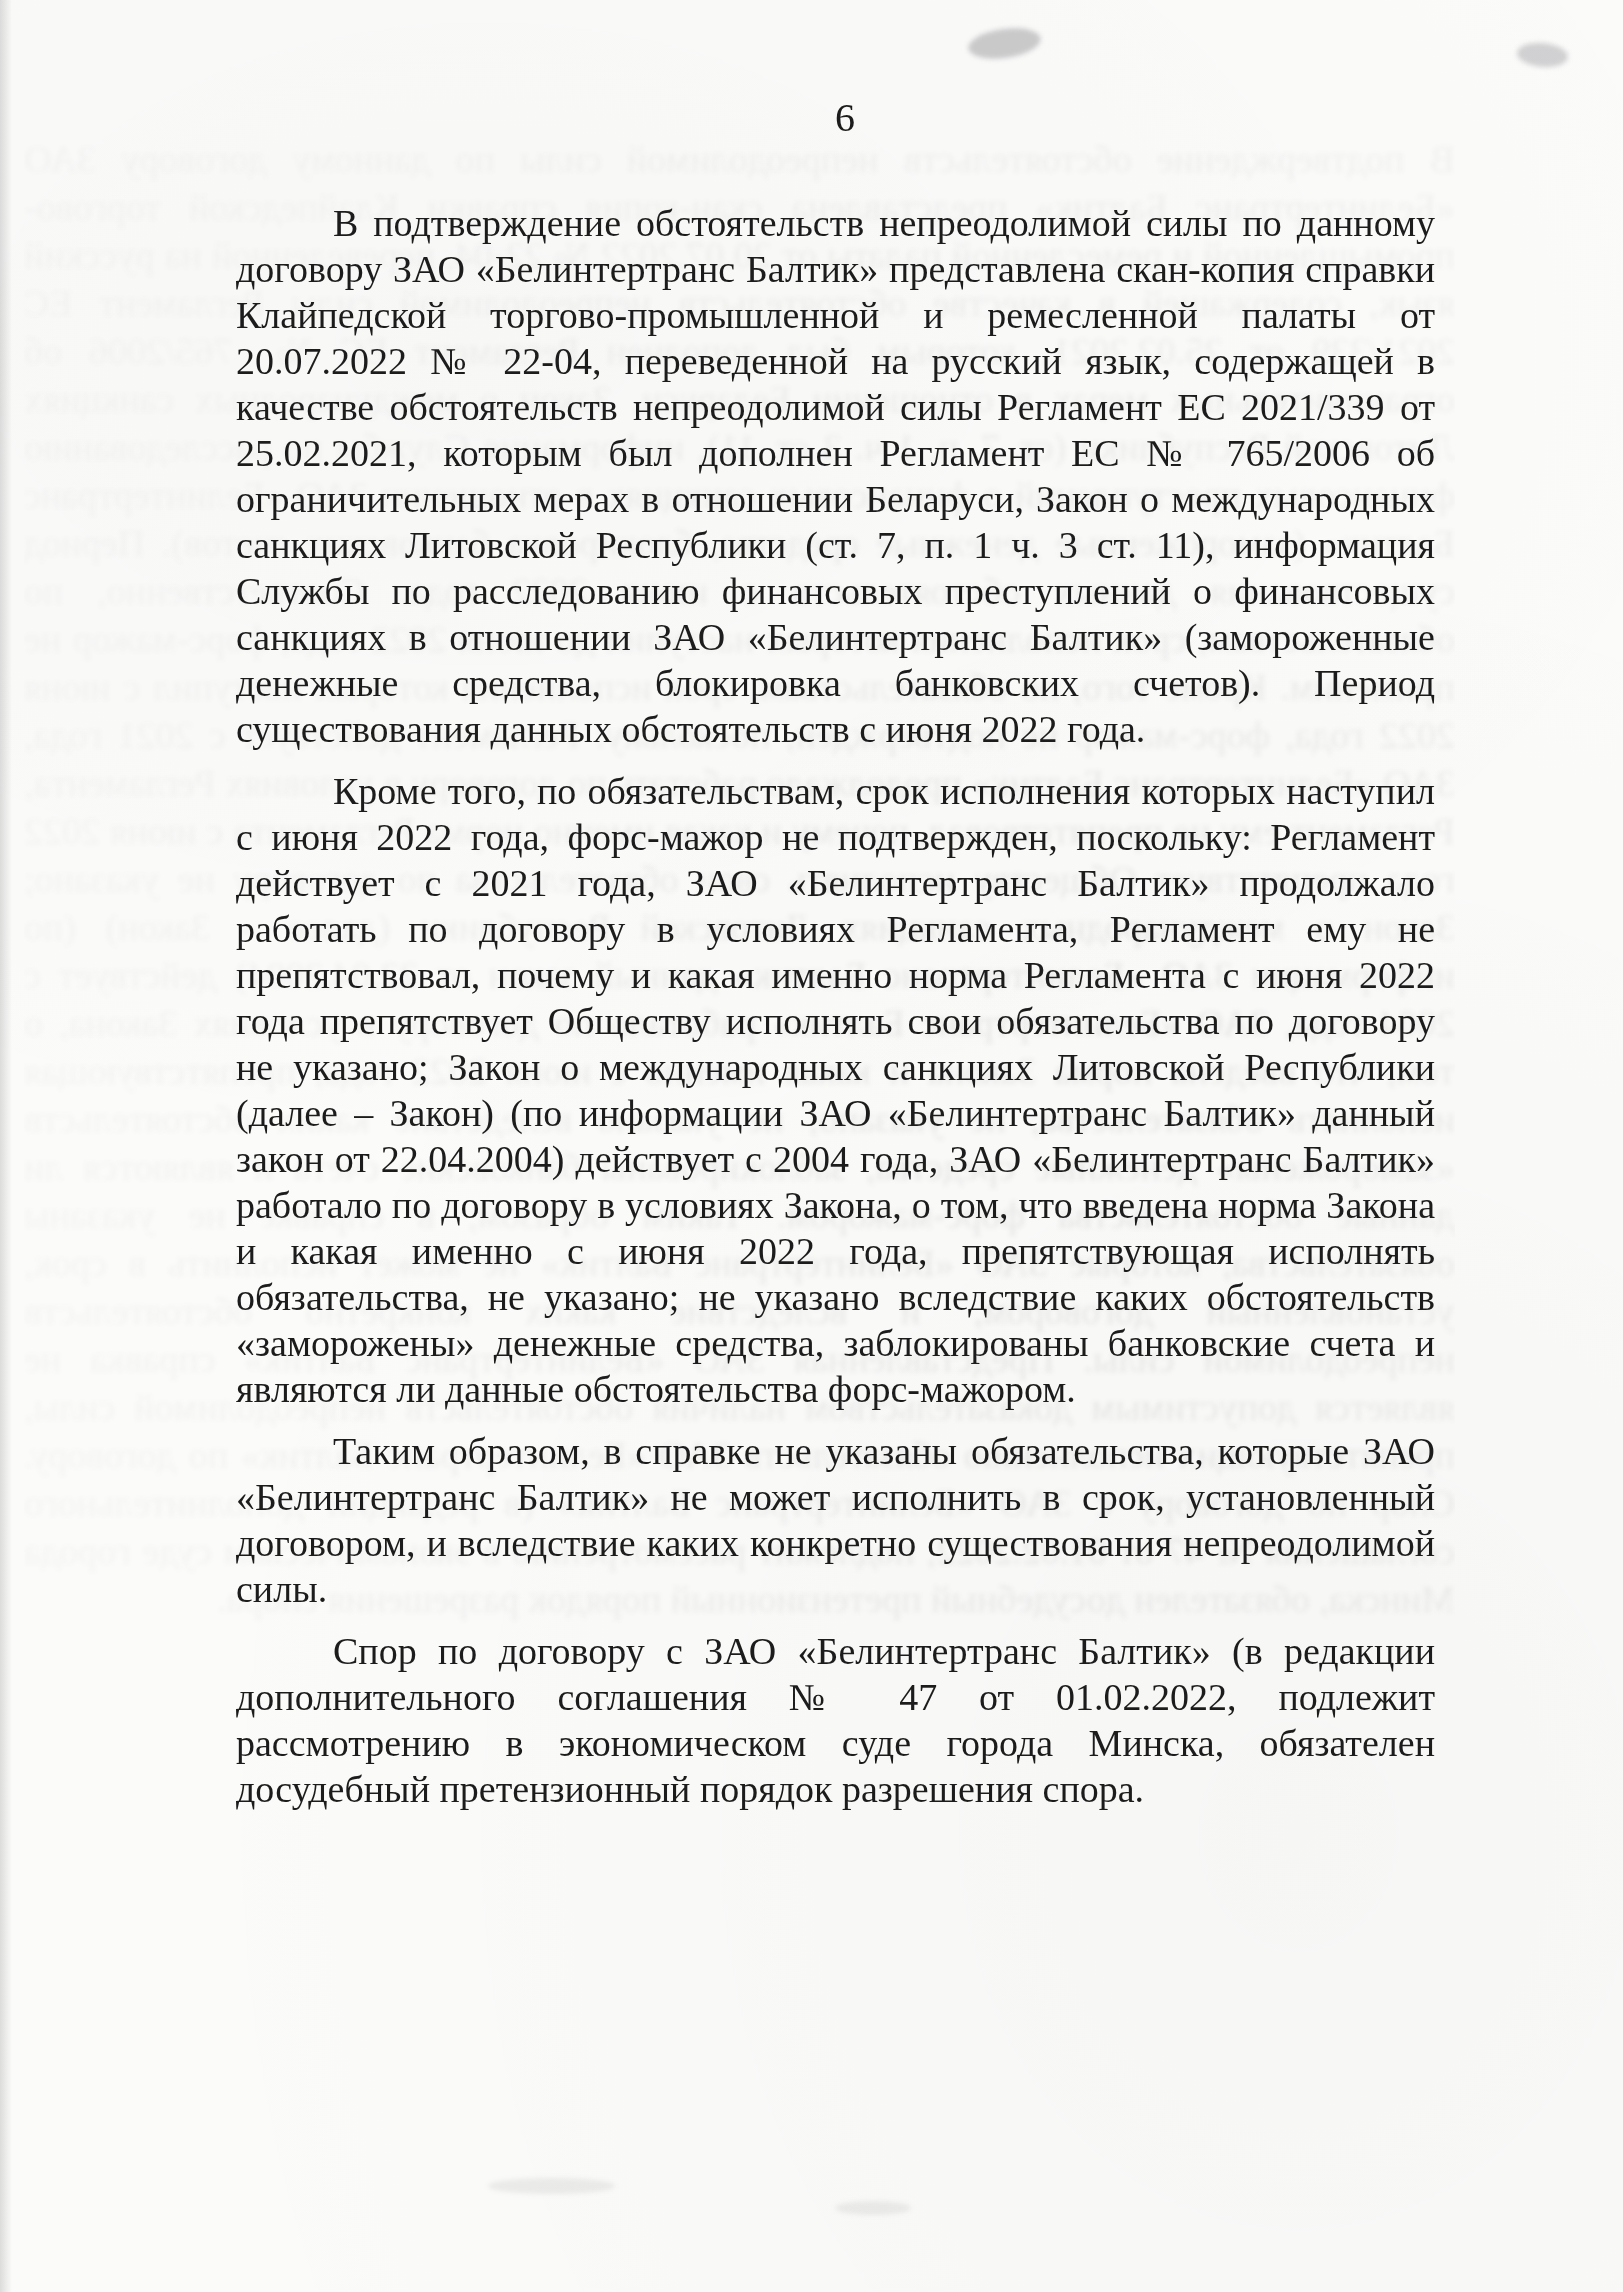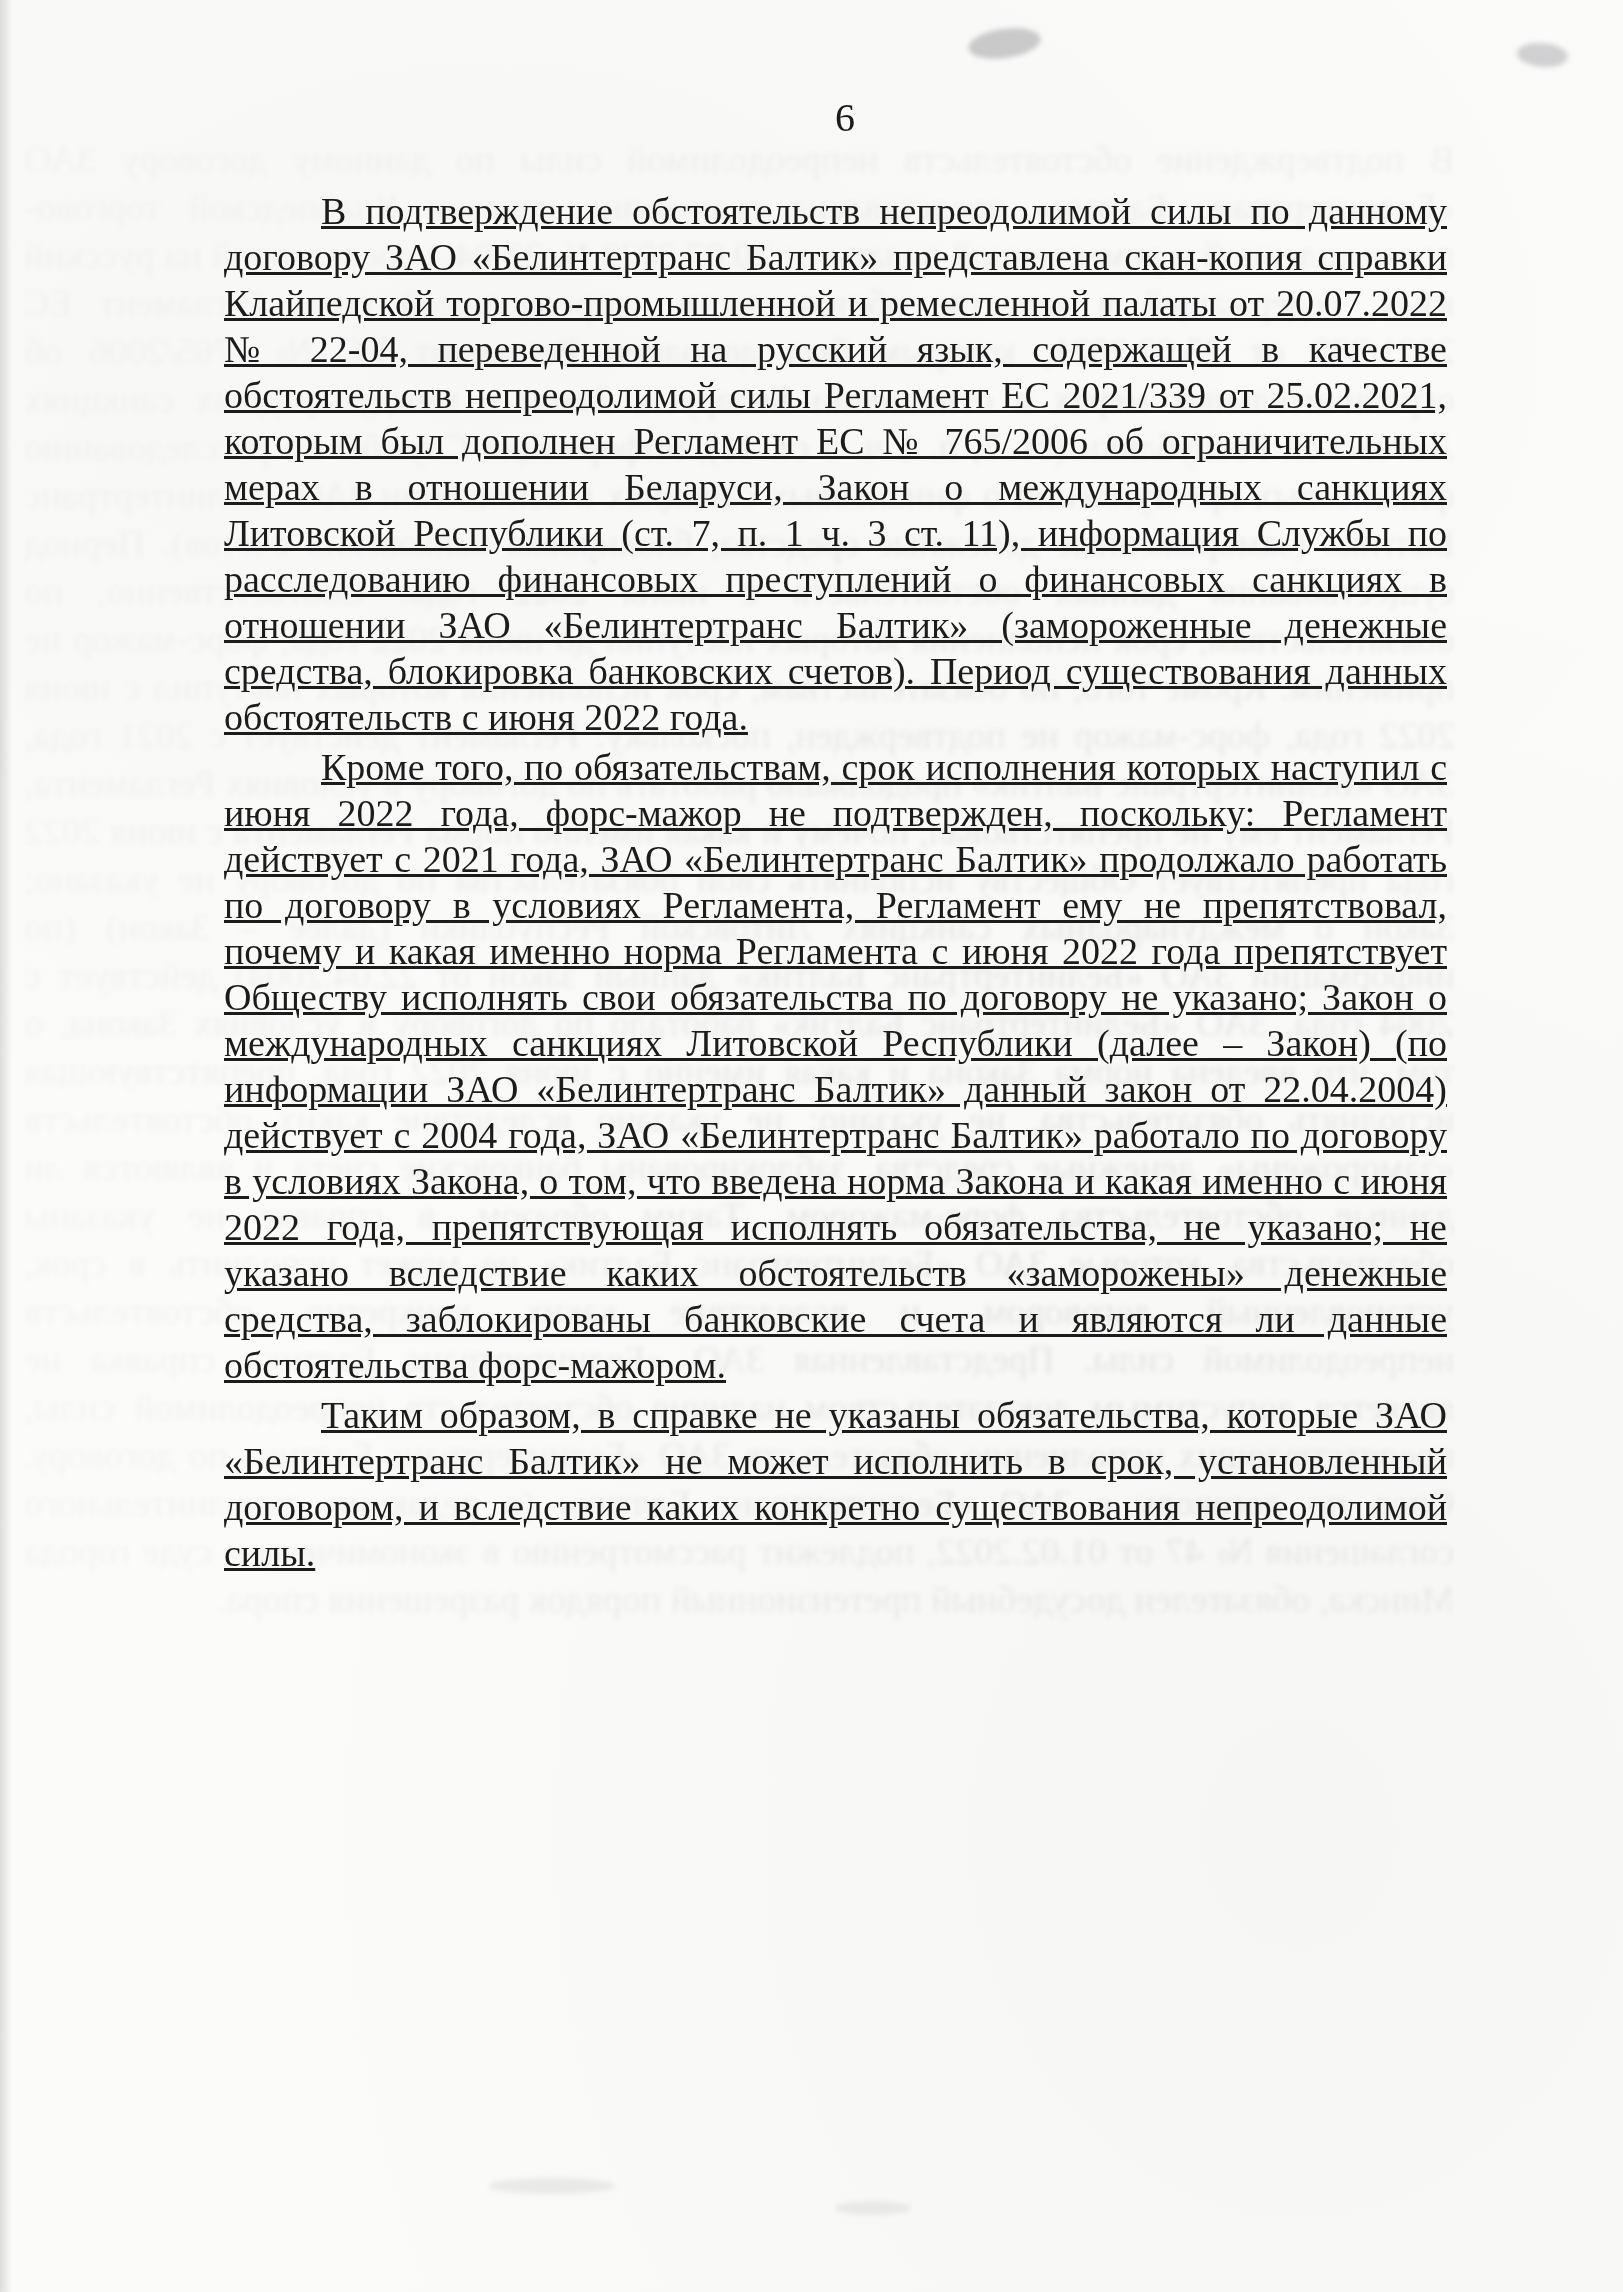--- a/index.html
+++ b/index.html
@@ -39,21 +39,21 @@
     position:absolute;left:220px;top:184px;width:1231px;
     font-size:38px;line-height:46px;
     color:#1c1c1c;
     text-align:justify;
   }
   .pagenum{
     position:absolute;
     left:835px;top:94px;
     font-size:40px;color:#1c1c1c;
   }
-  .para{margin:4px;text-indent:97px;text-decoration:underline;}
+  .para{margin:16px;text-indent:97px;}
   .u{
     text-decoration:underline;
     text-decoration-thickness:3.4px;
     text-underline-offset:6.9px;
   }
   .smudge{position:absolute;border-radius:50%;filter:blur(2.9px);pointer-events:none;}
   .s1{left:968px;top:29px;width:73px;height:29px;background:rgba(90,90,95,0.30);transform:rotate(-8deg);}
   .s2{left:1517px;top:43px;width:51px;height:23.5px;background:rgba(90,90,95,0.26);transform:rotate(5deg);}
   .s3{left:488px;top:2178px;width:127px;height:15.7px;background:rgba(100,100,100,0.10);}
   .s4{left:835px;top:2201px;width:76px;height:13.7px;background:rgba(100,100,100,0.10);}
@@ -73,15 +73,16 @@
 
   <div class="content">
     <p class="para"><span>В подтверждение обстоятельств непреодолимой силы по данному договору ЗАО «Белинтертранс Балтик» представлена скан-копия справки Клайпедской торгово-промышленной и ремесленной палаты от 20.07.2022 № 22-04, переведенной на русский язык, содержащей в качестве обстоятельств непреодолимой силы Регламент ЕС 2021/339 от 25.02.2021, которым был дополнен Регламент ЕС № 765/2006 об ограничительных мерах в отношении Беларуси, Закон о международных санкциях Литовской Республики (ст. 7, п. 1 ч. 3 ст. 11), информация Службы по расследованию финансовых преступлений о финансовых санкциях в отношении ЗАО «Белинтертранс Балтик» (замороженные денежные средства, блокировка банковских счетов). Период существования данных обстоятельств с июня 2022 года.</span></p>
 
 
     <p class="para"><span>Кроме того, по обязательствам, срок исполнения которых наступил с июня 2022 года, форс-мажор не подтвержден, поскольку: Регламент действует с 2021 года, ЗАО «Белинтертранс Балтик» продолжало работать по договору в условиях Регламента, Регламент ему не препятствовал, почему и какая именно норма Регламента с июня 2022 года препятствует Обществу исполнять свои обязательства по договору не указано; Закон о международных санкциях Литовской Республики (далее – Закон) (по информации ЗАО «Белинтертранс Балтик» данный закон от 22.04.2004) действует с 2004 года, ЗАО «Белинтертранс Балтик» работало по договору в условиях Закона, о том, что введена норма Закона и какая именно с июня 2022 года, препятствующая исполнять обязательства, не указано; не указано вследствие каких обстоятельств «заморожены» денежные средства, заблокированы банковские счета и являются ли данные обстоятельства форс-мажором.</span></p>
 
     <p class="para"><span>Таким образом, в справке не указаны обязательства, которые ЗАО «Белинтертранс Балтик» не может исполнить в срок, установленный договором, и вследствие каких конкретно существования непреодолимой силы.</span></p>
 
 
+    <p class="para"><span>Спор по договору с ЗАО «Белинтертранс Балтик» (в редакции дополнительного соглашения № 47 от 01.02.2022, подлежит рассмотрению в экономическом суде города Минска, обязателен досудебный претензионный порядок разрешения спора.</span></p>
   </div>
 </div>
 
 
 </body></html>

